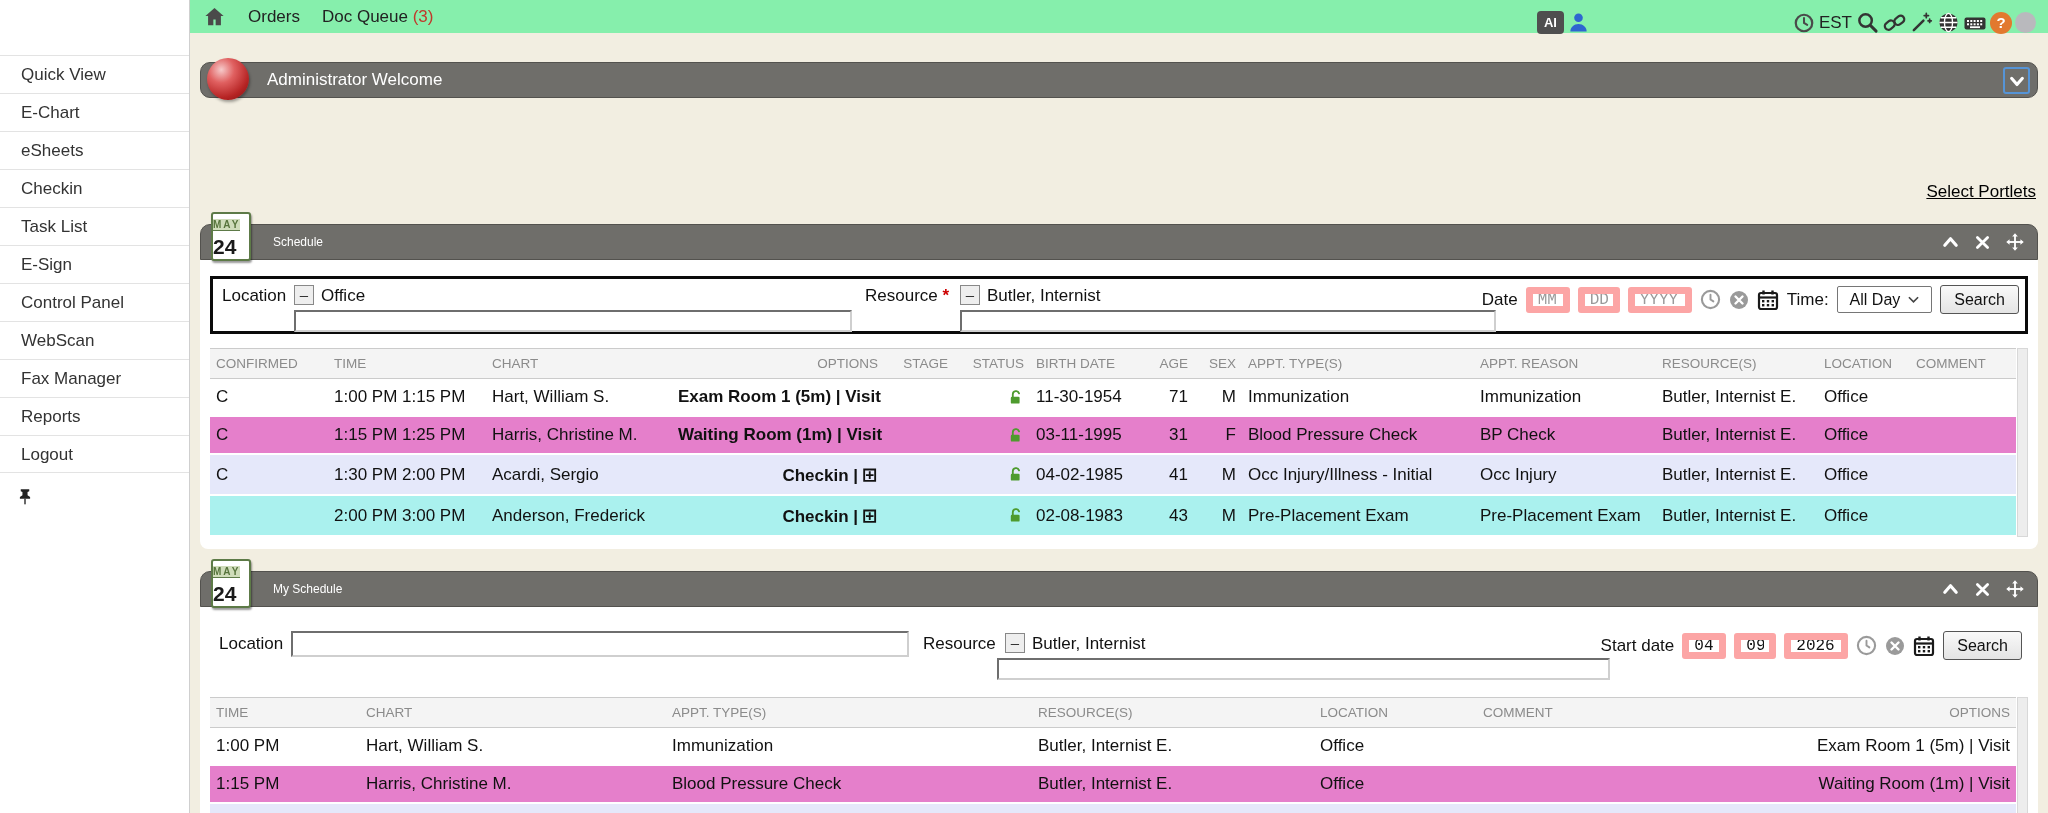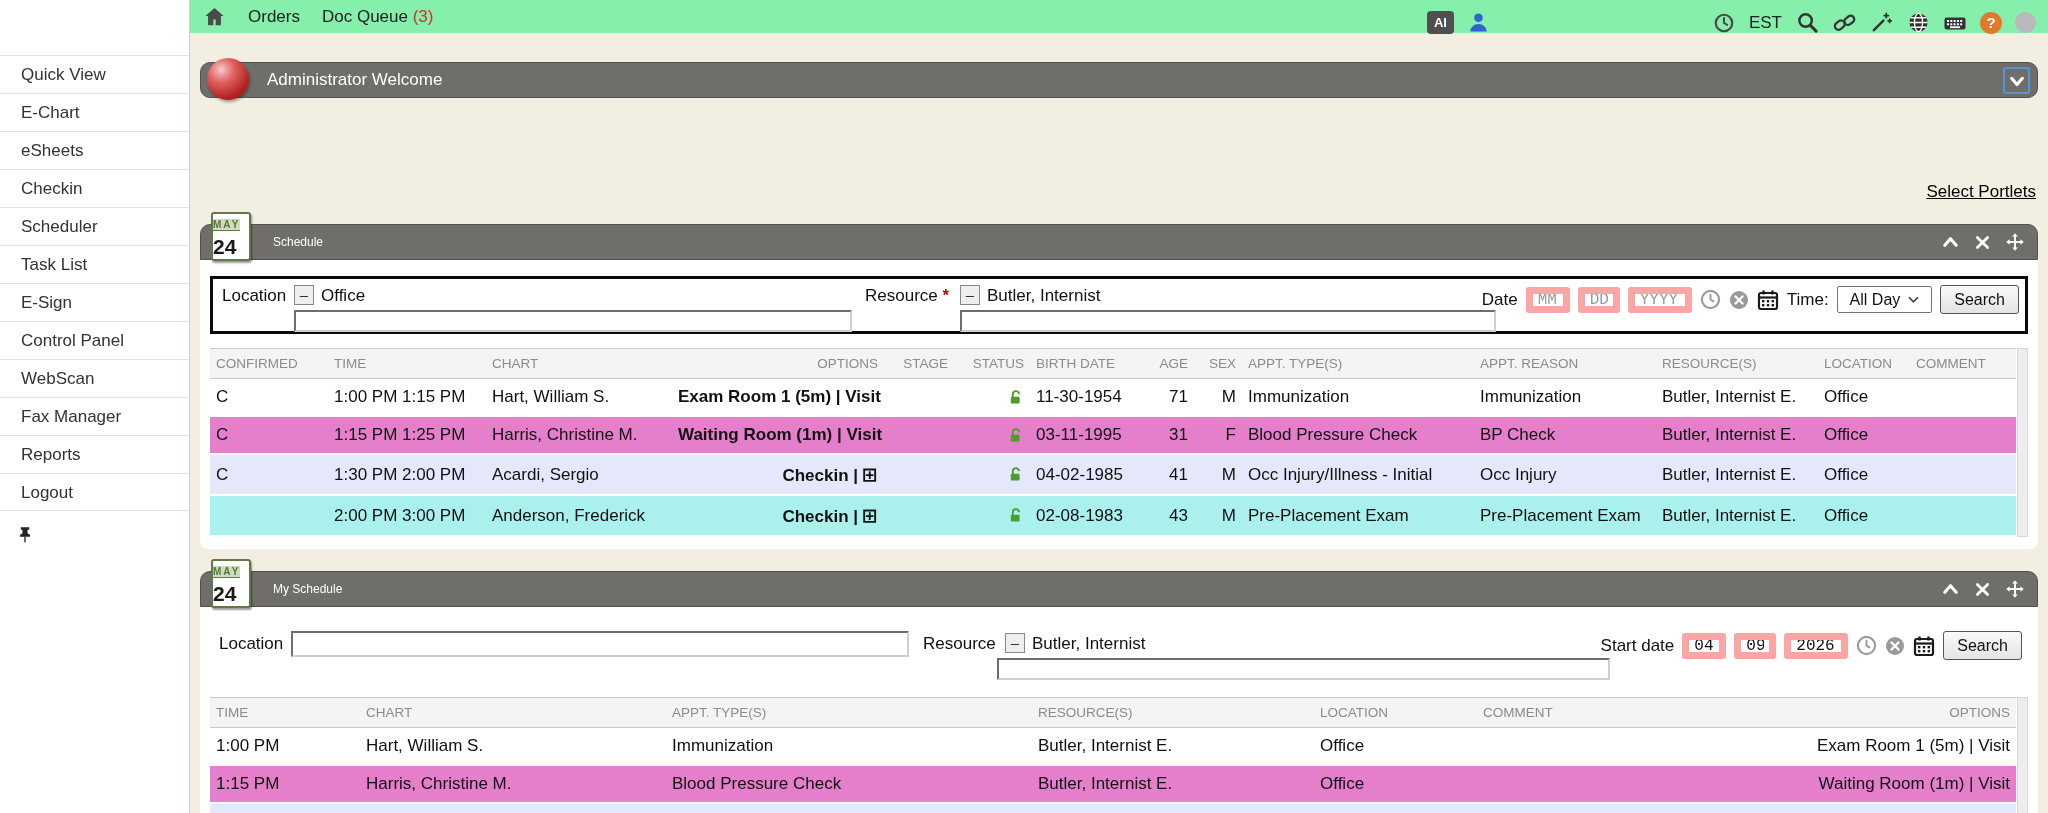--- a/index.html
+++ b/index.html
@@ -13,21 +13,21 @@
   }
   
   .topbar {
     position:absolute; left:190px; top:0; right:0; height:33px;
     background:#86efac;
     display:flex; align-items:center; padding:0 12px;
   }
   .tb-left { display:flex; align-items:center; gap:22px; }
   .tb-link { font-size:17px; color:#222; cursor:pointer; white-space:nowrap; }
   .tb-count { color:#c0392b; }
-  .tb-right { margin-left:auto; display:flex; align-items:center; gap:13px;margin-top:12px; }
+  .tb-right { margin-left:auto; display:flex; align-items:center; gap:3px;margin-top:12px; }
   .tb-gap { width:195px; }
   .tb-icon { display:inline-flex; align-items:center; justify-content:center; width:24px; height:24px; cursor:pointer; }
   .ai-badge {
     width:27px; height:23px; background:#4f4f4f; border-radius:4px;
     color:#fff; font-weight:bold; font-size:13px;
     display:flex; align-items:center; justify-content:center; cursor:pointer;
   }
   .est-label { font-size:17px; color:#222; }
   .help-circle {
     width:22px; height:22px; border-radius:50%; background:#e2792f;
@@ -157,21 +157,20 @@
 </head>
 <body>
 
 <aside class="sidebar">
   <div class="logo"></div>
   <nav>
     <div class="menu-item">Quick View</div>
     <div class="menu-item">E-Chart</div>
     <div class="menu-item">eSheets</div>
     <div class="menu-item">Checkin</div>
-    <div class="menu-item">Scheduler</div>
     <div class="menu-item">Task List</div>
     <div class="menu-item">E-Sign</div>
     <div class="menu-item">Control Panel</div>
     <div class="menu-item">WebScan</div>
     <div class="menu-item">Fax Manager</div>
     <div class="menu-item">Reports</div>
     <div class="menu-item">Logout</div>
   </nav>
   <div class="pin-row">
     <span class="tb-icon">

